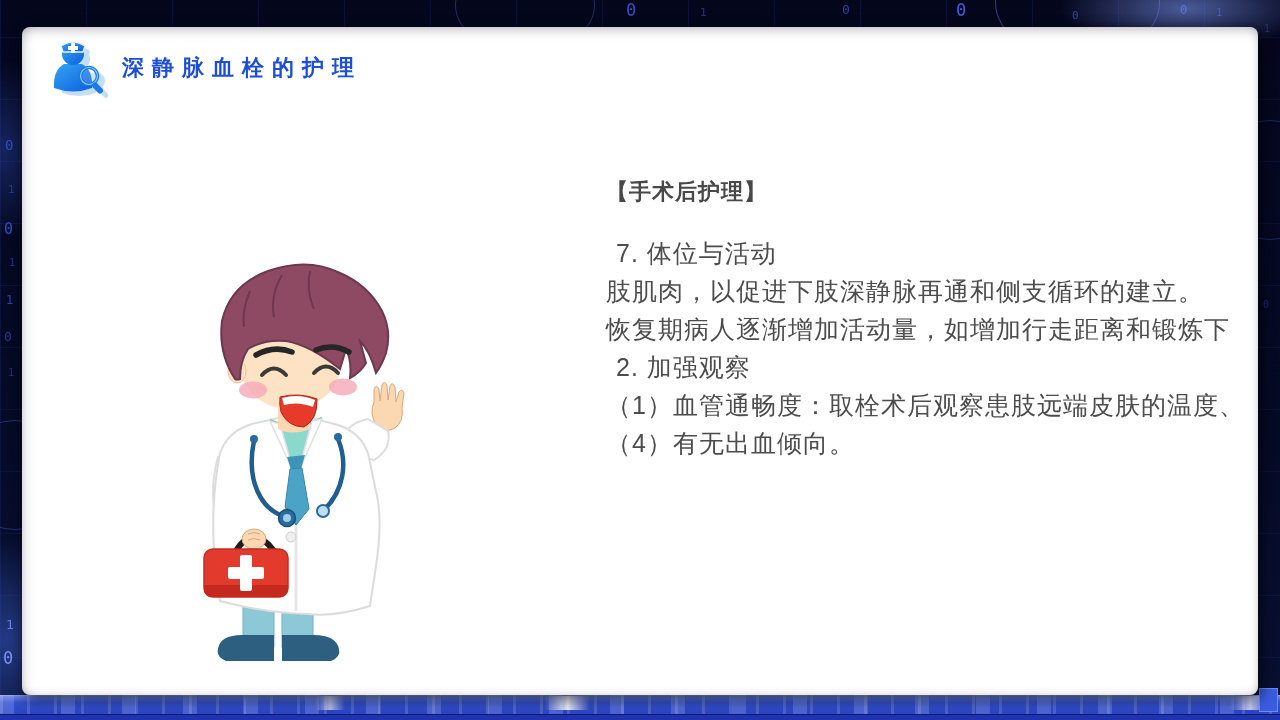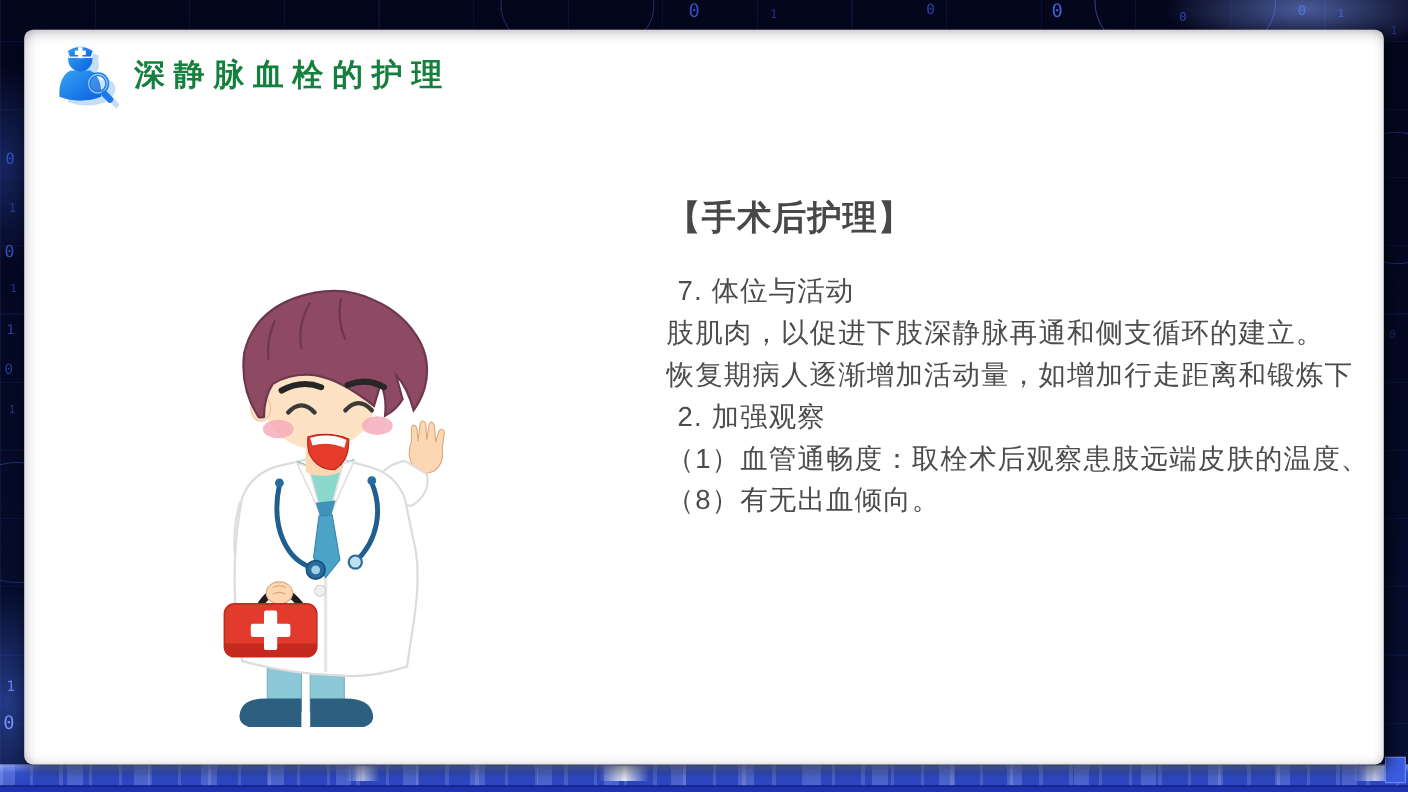--- a/index.html
+++ b/index.html
@@ -48,24 +48,24 @@
     background:#ffffff; border-radius:8px;
     box-shadow:
       3px 4px 14px rgba(0,0,0,.65),
       inset 0 10px 12px -8px rgba(70,70,90,.38),
       inset 10px 0 12px -9px rgba(70,70,90,.28),
       inset -8px 0 10px -8px rgba(70,70,90,.22),
       inset 0 -8px 10px -8px rgba(70,70,90,.22);
   }
   .header { position:absolute; left:24px; top:10px; display:flex; align-items:center; }
   .nurse-icon { width:64px; height:62px; display:block; }
-  .slide-title { font-size:28px; font-weight:700; letter-spacing:8px; color:#15803d; margin-left:12px; }
+  .slide-title { font-size:22px; font-weight:700; letter-spacing:8px; color:#1d4ed8; margin-left:12px; }
   .doctor { position:absolute; left:168px; top:234px; width:258px; height:410px; }
   .textcol { position:absolute; left:584px; top:150px; width:660px; color:#4c4c4c; }
-  .heading { font-size:31px; font-weight:600; color:#484848; letter-spacing:1px; margin:0 0 27px 0; }
+  .heading { font-size:22px; font-weight:600; color:#484848; letter-spacing:1px; margin:0 0 27px 0; }
   .sec-title { font-size:25px; line-height:38px; letter-spacing:1px; padding-left:10px; }
   .sec-line { font-size:25px; line-height:38px; letter-spacing:1px; white-space:nowrap; }
   .sec + .sec { }
 </style>
 </head>
 <body>
 
 <div class="stage">
 
   <div class="arc a1"></div>
@@ -212,18 +212,18 @@
 
       <div class="sec">
         <div class="sec-title">7. 体位与活动</div>
         <div class="sec-line">肢肌肉，以促进下肢深静脉再通和侧支循环的建立。</div>
         <div class="sec-line">恢复期病人逐渐增加活动量，如增加行走距离和锻炼下</div>
       </div>
 
       <div class="sec">
         <div class="sec-title">2. 加强观察</div>
         <div class="sec-line">（1）血管通畅度：取栓术后观察患肢远端皮肤的温度、</div>
-        <div class="sec-line">（8）有无出血倾向。</div>
+        <div class="sec-line">（4）有无出血倾向。</div>
       </div>
     </div>
 
   </div>
 </div>
 
 </body></html>

